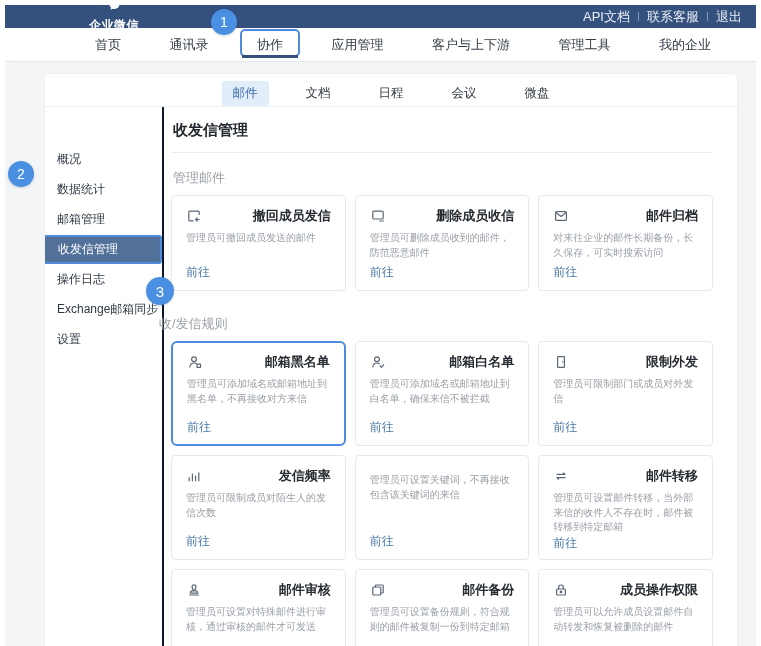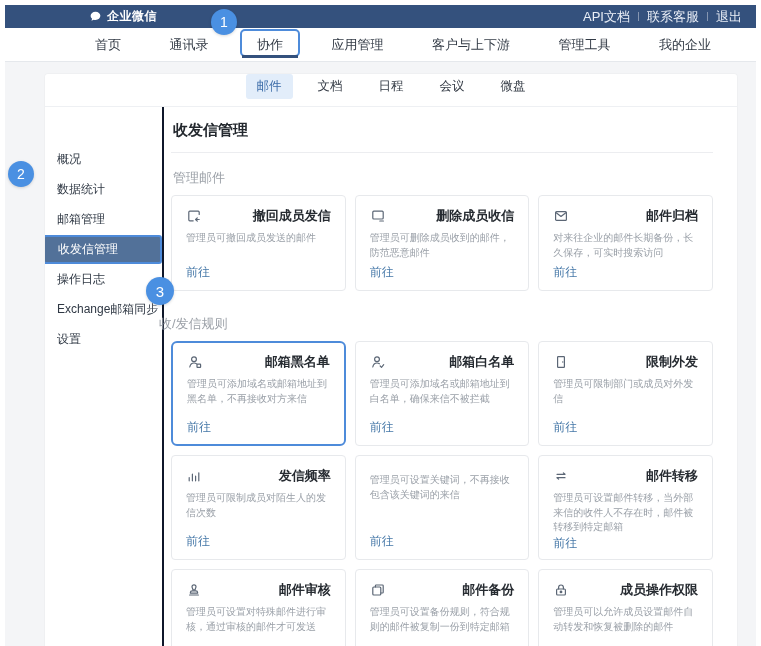--- a/index.html
+++ b/index.html
@@ -2,36 +2,36 @@
 <html><head>
 <meta charset="utf-8">
 <style>
   * { box-sizing: border-box; margin: 0; padding: 0; }
   body { font-family: "Liberation Sans", "DejaVu Sans", sans-serif; background: #ffffff; }
   .viewport { position: relative; width: 761px; height: 646px; background: #ffffff; overflow: hidden; }
   .page { position: absolute; left: 5px; top: 5px; width: 751px; height: 641px; display: flex; flex-direction: column; }
 
   
   .topbar { height: 23px; background: #34517d; display: flex; align-items: center; padding: 0 14px 0 84px; color: #fff; flex: 0 0 auto; }
-  .logo { display: flex; align-items: center; gap: 5px; font-size: 12px; font-weight: bold; letter-spacing: .5px; cursor: pointer; }
+  .logo { display: flex; align-items: center; gap: 5px; font-size: 12px; font-weight: bold; letter-spacing: .5px; cursor: pointer; flex-direction: column; }
   .logo svg { width: 13px; height: 13px; display: block; }
   .topbar-right { margin-left: auto; display: flex; align-items: center; gap: 8px; font-size: 13px; color: #e9eef6; }
   .topbar-link { cursor: pointer; white-space: nowrap; }
   .tb-sep { width: 1px; height: 9px; background: rgba(255,255,255,.4); }
 
   
   .navbar { height: 34px; background: #fff; border-bottom: 1px solid #e5e8ec; display: flex; align-items: center; justify-content: space-between; padding: 0 45px 0 90px; font-size: 13px; color: #333b46; flex: 0 0 auto; }
   .nav-item { position: relative; cursor: pointer; white-space: nowrap; }
   .nav-item.active::before { content: ""; position: absolute; left: -17px; right: -17px; top: -7px; bottom: -3px; border: 2px solid #4e8bda; border-radius: 5px; }
   .nav-item.active::after { content: ""; position: absolute; left: -15px; right: -15px; bottom: -4px; height: 3px; background: #34517d; }
 
   
   .content { flex: 1; background: #f4f5f7; position: relative; min-height: 0; }
   .panel { position: absolute; left: 40px; right: 19px; top: 12px; bottom: 0; background: #fff; border-radius: 3px 3px 0 0; display: flex; flex-direction: column; overflow: hidden; box-shadow: 0 0 0 1px rgba(0,0,0,.02); }
-  .subtabs { height: 33px; border-bottom: 1px solid #eef0f3; display: flex; align-items: flex-start; justify-content: center; gap: 14px; flex: 0 0 auto; }
+  .subtabs { height: 33px; border-bottom: 1px solid #eef0f3; display: flex; align-items: flex-end; justify-content: center; gap: 26px; flex: 0 0 auto; }
   .subtab { font-size: 12.5px; color: #353c46; padding: 4px 11px; border-radius: 3px; cursor: pointer; white-space: nowrap; }
   .subtab.active { background: #e2edfa; color: #3d6da9; }
   .panel-body { flex: 1; display: flex; min-height: 0; }
 
   
   .sidebar { width: 119px; flex: 0 0 auto; border-right: 2px solid #0f172a; padding-top: 38px; }
   .side-item { height: 29px; display: flex; align-items: center; padding-left: 12px; font-size: 12px; color: #2f3844; cursor: pointer; margin-bottom: 1px; white-space: nowrap; }
   .side-item.selected { background: #527199; color: #fff; border: 2px solid #4e8bda; border-radius: 3px; margin-left: -2px; padding-left: 13px; }
 
   

